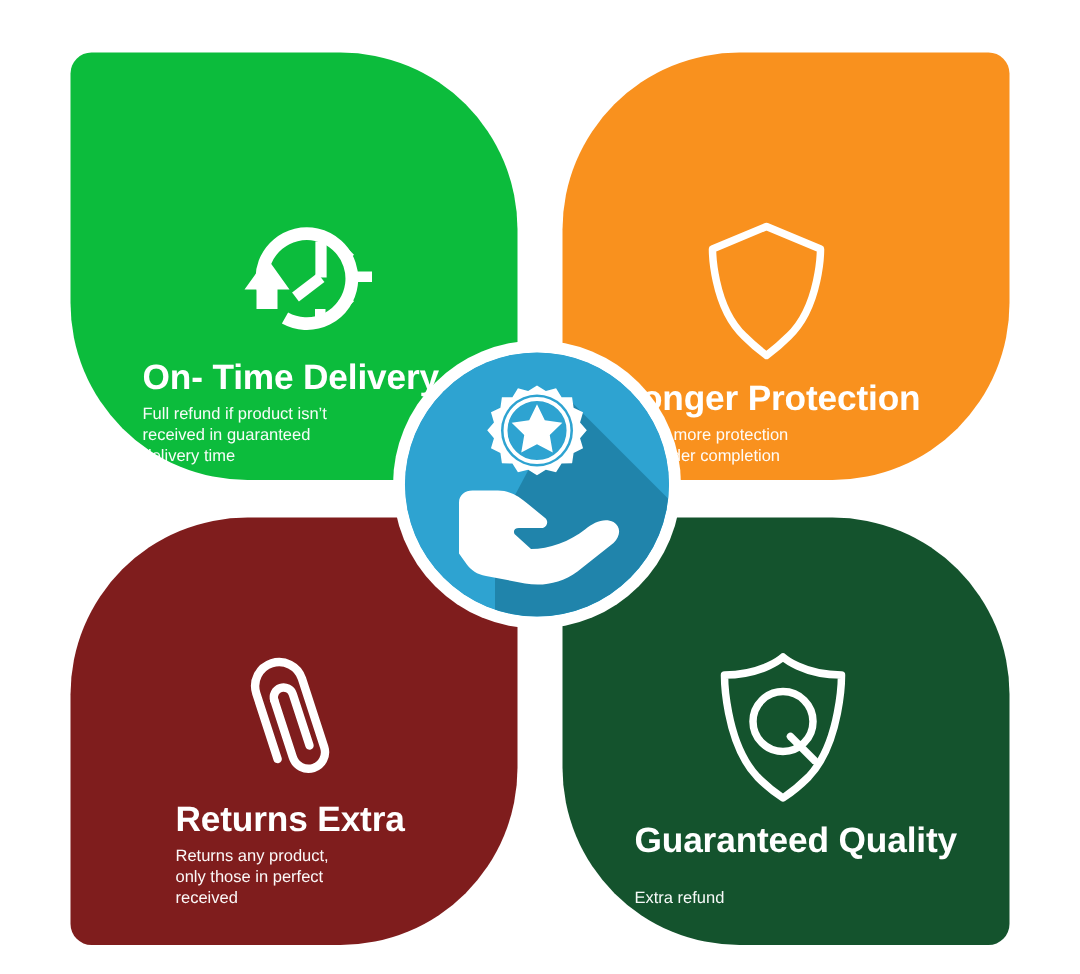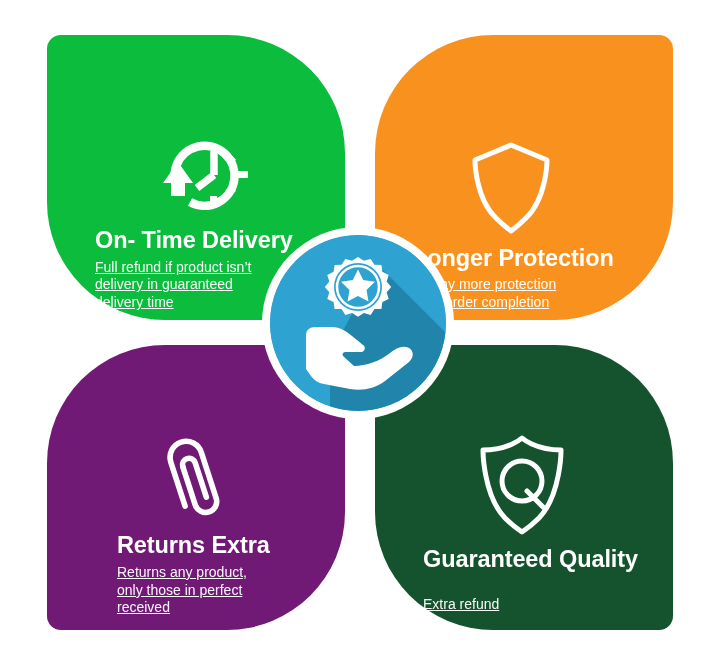--- a/index.html
+++ b/index.html
@@ -75,26 +75,25 @@
     color: #ffffff;
     font-size: 23.5px;
     font-weight: 600;
     letter-spacing: -0.1px;
     line-height: 1.1;
     margin: 0 0 5px 0;
     white-space: nowrap;
   }
   .petal-desc {
     color: #ffffff;
-    font-size: 14px;
+    font-size: 11px;
     font-weight: 400;
     line-height: 1.27;
     margin: 0;
     opacity: 0.97;
-    text-decoration: underline;
   }
 
   
   .petal-tl .petal-title,
   .petal-tl .petal-desc { margin-left: 48px; }
   .petal-tr .petal-title,
   .petal-tr .petal-desc { margin-left: 38px; }
   .petal-bl .petal-title,
   .petal-bl .petal-desc { margin-left: 70px; }
   .petal-br .petal-title,
@@ -142,42 +141,42 @@
 
           <rect x="75" y="26" width="7.5" height="7.5" transform="rotate(45 78.7 29.7)" fill="#ffffff"></rect>
           <rect x="86" y="41" width="10" height="7" fill="#ffffff"></rect>
           <rect x="75" y="57" width="7.5" height="7.5" transform="rotate(45 78.7 60.7)" fill="#ffffff"></rect>
           <rect x="58" y="66" width="7" height="10" fill="#ffffff"></rect>
         </svg>
       </span>
       <p class="petal-title">On- Time Delivery</p>
       <p class="petal-desc">
         <span>Full refund if product isn’t</span><br>
-        <span>delivery in guaranteed</span><br>
+        <span>received in guaranteed</span><br>
         <span>delivery time</span>
       </p>
     </div>
   </div>
 
   <div class="petal petal-tr" style="background:#f9911e;">
     <div class="petal-inner">
       <span class="petal-icon">
         <svg width="86" height="96" viewBox="0 0 86 96" fill="none" xmlns="http://www.w3.org/2000/svg">
           <path d="M43 5 L79 20 C79 20 79 58 58 78 C51 85 43 91 43 91 C43 91 35 85 28 78 C7 58 7 20 7 20 Z" stroke="#ffffff" stroke-width="5" fill="none" stroke-linejoin="round"></path>
         </svg>
       </span>
       <p class="petal-title">Longer Protection</p>
       <p class="petal-desc">
         <span>15 day more protection</span><br>
         <span>after order completion</span>
       </p>
     </div>
   </div>
 
-  <div class="petal petal-bl" style="background:#701a75;">
+  <div class="petal petal-bl" style="background:#7f1d1d;">
     <div class="petal-inner">
       <span class="petal-icon">
         <svg width="84" height="90" viewBox="0 0 84 90" fill="none" xmlns="http://www.w3.org/2000/svg">
           <g transform="rotate(-18 42 45)">
 
             <path d="M22 68 L22 22 A16 16 0 0 1 54 22 L54 70 A11 11 0 0 1 32 70 L32 30" stroke="#ffffff" stroke-width="5.6" fill="none" stroke-linecap="round" stroke-linejoin="round"></path>
 
             <path d="M32 30 A6.5 6.5 0 0 1 45 30 L45 66" stroke="#ffffff" stroke-width="5.6" fill="none" stroke-linecap="round" stroke-linejoin="round"></path>
           </g>
         </svg>

